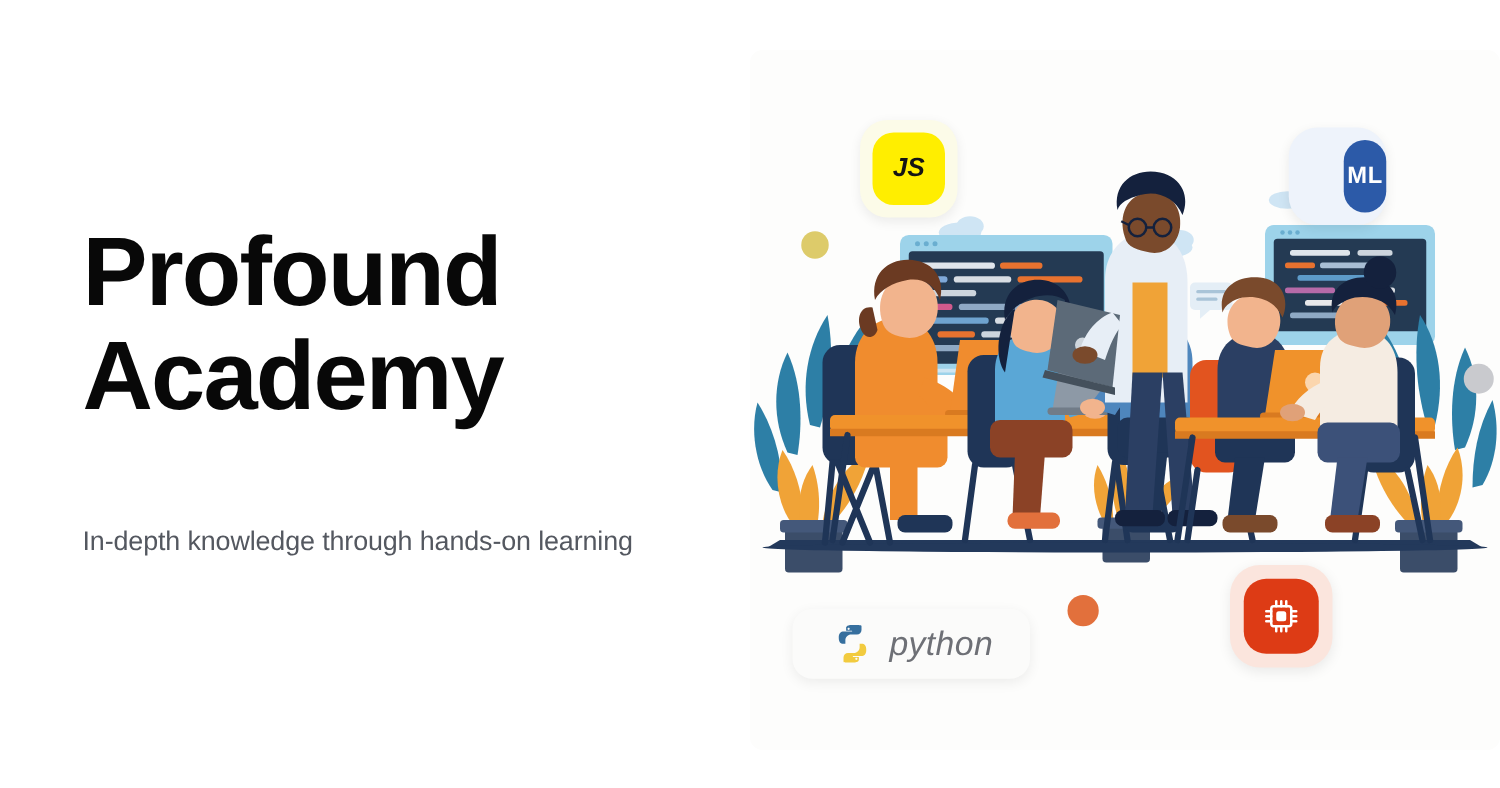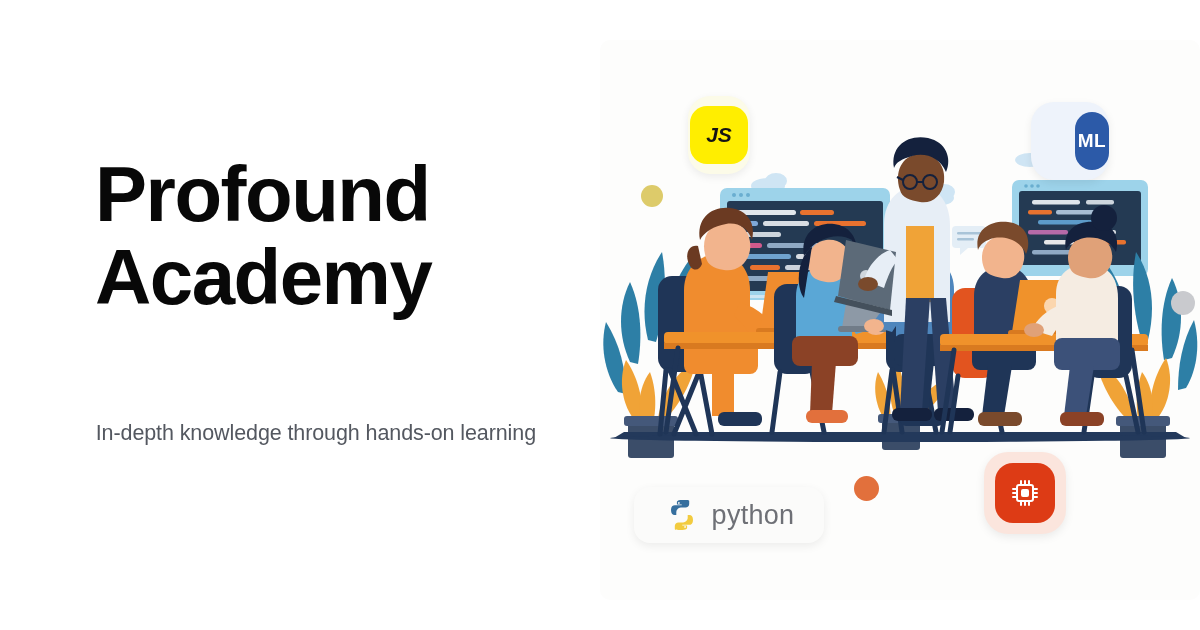--- a/index.html
+++ b/index.html
@@ -10,54 +10,52 @@
     position:relative;
   }
   .card { position:absolute; inset:0; display:flex; }
 
   
   .left {
     width:600px; height:630px; position:relative;
     background:#ffffff;
   }
   .title {
-    position:absolute; left:66px; top:153px;
+    position:absolute; left:66px; top:176px;
     width:460px;
     font-size:78px; line-height:1.06;
     font-weight:700; letter-spacing:-1.5px;
     color:#080808;
-    margin-left:29px;
   }
   .tagline {
     position:absolute; left:66px; top:418px;
     width:470px;
     font-size:21.5px; line-height:1.42;
     font-weight:500; letter-spacing:-0.1px;
     color:#545860;
-    text-align:right;
   }
 
   
   .right {
     width:600px; height:630px; position:relative;
     background:#ffffff; overflow:hidden;
   }
   .illus-panel{
     position:absolute; left:0px; top:40px;
     width:600px; height:560px;
     background:#fdfdfc;
     border-radius:10px;
   }
   .illus-svg { position:absolute; left:0; top:0; width:600px; height:560px; }
 
   
   .badge { position:absolute; display:flex; align-items:center; justify-content:center; }
 
   .badge-js {
-    left:88px; top:56px; width:62px; height:78px;
+    left:88px; top:56px; width:78px; height:78px;
     background:#fcfbe8; border-radius:22px;
     box-shadow:0 3px 9px rgba(0,0,0,.07);
   }
   .badge-js .inner{
     width:58px; height:58px; border-radius:17px;
     background:#ffee00; display:flex; align-items:center; justify-content:center;
     font-size:21px; font-weight:700; color:#141414; font-style:italic;
   }
 
   .badge-ml {
@@ -79,20 +77,21 @@
   .badge-chip .inner{
     width:60px; height:60px; border-radius:18px;
     background:#dd3b15; display:flex; align-items:center; justify-content:center;
   }
 
   .badge-python {
     left:34px; top:447px; width:190px; height:56px;
     background:#fbfbfa; border-radius:16px;
     box-shadow:0 3px 10px rgba(0,0,0,.07);
     gap:12px;
+    font-style:italic;
   }
   .badge-python .pylabel{
     font-size:27px; color:#6e7076; font-weight:400; letter-spacing:.3px;
   }
 
   
   .dot { position:absolute; border-radius:50%; }
   .dot-yellow { left:41px; top:145px; width:22px; height:22px; background:#ddcb6a; }
   .dot-orange { left:254px; top:436px; width:25px; height:25px; background:#e2703c; }
   .dot-gray   { left:571px; top:251px; width:24px; height:24px; background:#c9cace; }

